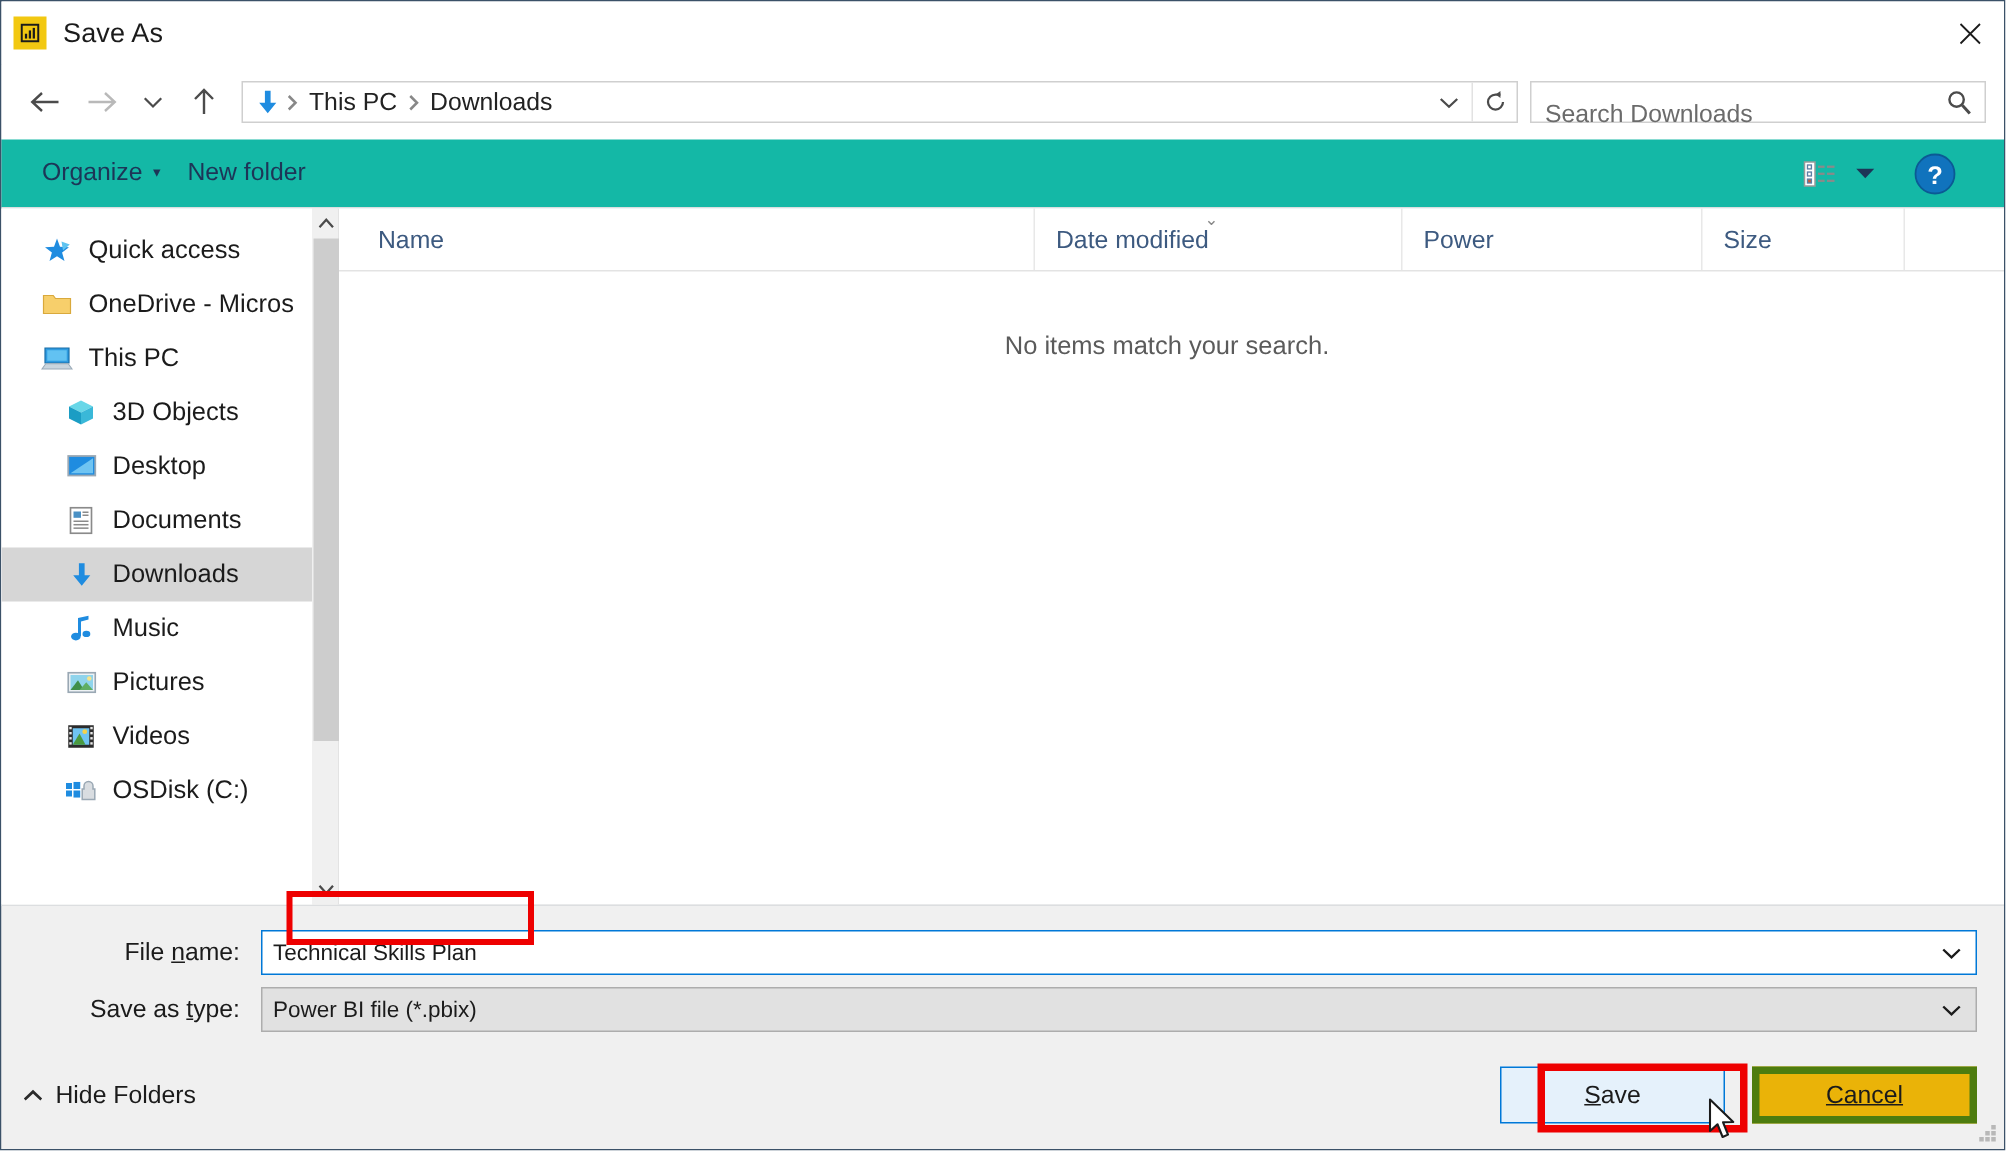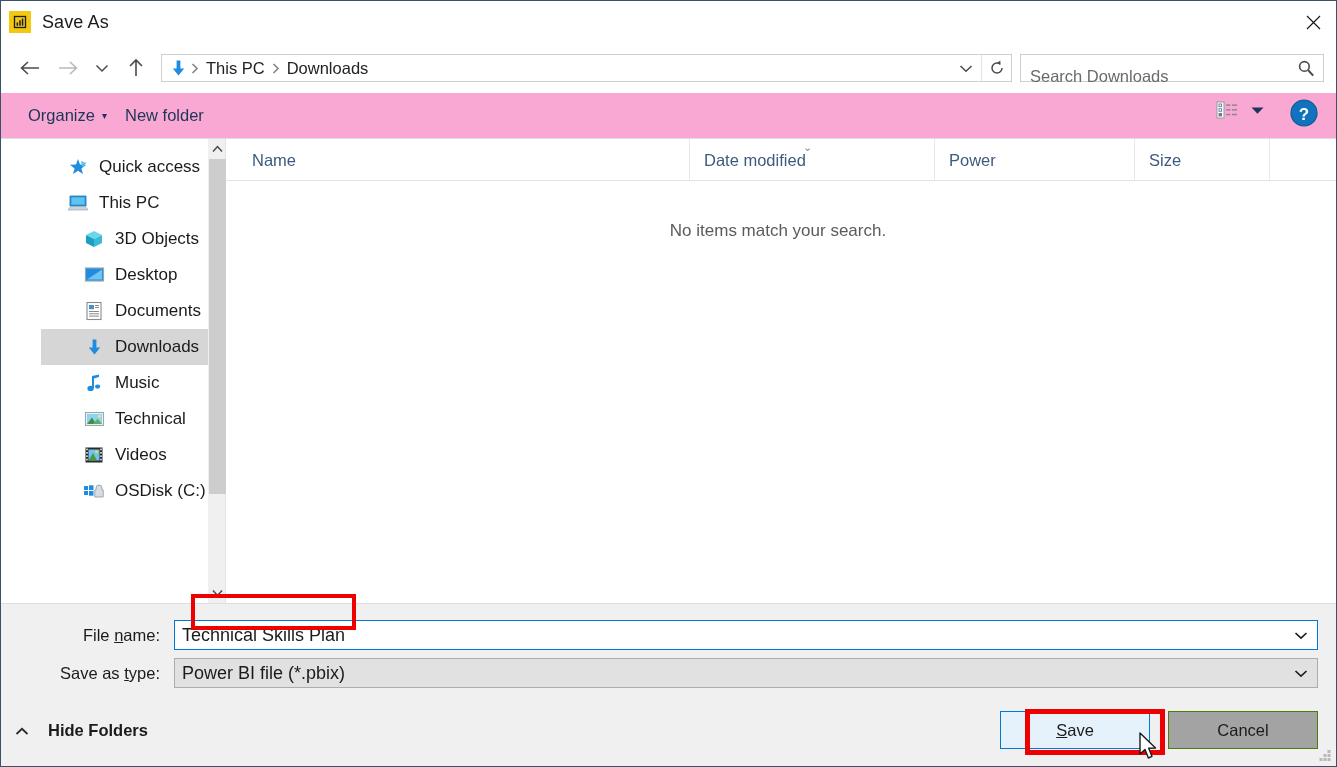--- a/index.html
+++ b/index.html
@@ -97,24 +97,24 @@
   }
   #search-input::placeholder { color: #6b6b6b; opacity: 1; }
   #search-icon-wrap {
     width: 34px; display: flex; align-items: center; justify-content: center;
     flex: none;
   }
 
   
   #toolbar {
     height: 46px; min-height: 46px;
-    background: #f9a8d4;
+    background: #14b8a6;
     border-bottom: 1px solid #dcdee0;
-    display: flex; 
-    padding: 0 10px 0 18px;
+    display: flex; align-items: center;
+    padding: 0 24px 0 18px;
   }
   .cmd {
     font-size: 16.5px; color: #1d3557;
     padding: 5px 9px;
     display: flex; align-items: center; gap: 7px;
     white-space: nowrap;
   }
   #toolbar-spacer { flex: 1 1 auto; }
   .caret-sm { font-size: 10px; color: #1d3557; line-height: 1; }
   #view-btn, #view-caret {
@@ -134,21 +134,20 @@
     background: #fff;
   }
 
   
   #sidebar {
     width: 207px; flex: none;
     background: #ffffff;
     overflow: hidden;
     position: relative;
     padding-top: 10px;
-    padding-left: 40px;
   }
   .nav-item {
     height: 36px; display: flex; align-items: center;
     padding-left: 26px; gap: 10px;
     font-size: 17px; color: #1b1b1b;
     white-space: nowrap;
   }
   .nav-item.indent { padding-left: 42px; }
   .nav-item.selected { background: #d6d6d6; }
   .nav-ico {
@@ -230,21 +229,21 @@
   }
   .form-label u { text-decoration: underline; }
   .combo {
     flex: 1 1 auto; height: 30px;
     display: flex; align-items: center;
     min-width: 0;
   }
   #filename-combo { border: 1px solid #0078d7; background: #fff; }
   #type-combo { border: 1px solid #adadad; background: #e1e1e1; }
   .combo-value {
-    flex: 1 1 auto; font-size: 18px; color: #1b1b1b;
+    flex: 1 1 auto; font-size: 15px; color: #1b1b1b;
     padding-left: 7px; white-space: nowrap; overflow: hidden;
   }
   .combo-arrow {
     width: 32px; flex: none;
     display: flex; align-items: center; justify-content: center;
   }
   
   #filename-highlight {
     position: absolute;
     left: 190px; top: 593px;
@@ -257,32 +256,32 @@
   
   #footer {
     background: #f0f0f0;
     flex: none;
     height: 72px;
     display: flex; align-items: center;
     padding: 0 18px 0 14px;
     position: relative;
   }
   #hide-folders {
-    display: flex; align-items: center; gap: 19px;
-    font-size: 16.5px; color: #1b1b1b; font-weight: bold;
+    display: flex; align-items: center; gap: 8px;
+    font-size: 16.5px; color: #1b1b1b;
   }
   #footer-spacer { flex: 1 1 auto; }
   .dlg-btn {
     width: 150px; height: 38px;
     font-family: "Liberation Sans", sans-serif;
     font-size: 16.5px; color: #1b1b1b;
     display: flex; align-items: center; justify-content: center;
   }
   #save-btn { background: #e5f1fb; border: 1px solid #0078d7; }
-  #cancel-btn { background: #a3a3a3; border: 1px solid #4d7c0f; margin-left: 18px; }
+  #cancel-btn { background: #eab308; border: 5px solid #4d7c0f; margin-left: 18px; text-decoration: underline; }
   .dlg-btn u { text-decoration: underline; }
   #save-highlight {
     position: absolute;
     left: 1024px; top: 708px;
     width: 140px; height: 46px;
     border: 5px solid #ee0000;
     pointer-events: none;
     z-index: 6;
   }
   #cursor {
@@ -425,20 +424,28 @@
       <div class="nav-item">
         <span class="nav-ico">
           <svg width="20" height="20" viewBox="0 0 20 20">
             <path d="M10,2 L12,7.5 L18,7.8 L13.4,11.4 L15,17 L10,13.8 L5,17 L6.6,11.4 L2,7.8 L8,7.5 Z" fill="#1f8ce0"></path>
             <path d="M13,4 L18.5,6 L14,10 Z" fill="#5fc3f0"></path>
           </svg>
         </span>
         <span>Quick access</span>
       </div>
 
+      <div class="nav-item">
+        <span class="nav-ico">
+          <svg width="20" height="18" viewBox="0 0 20 18">
+            <path d="M1,3 L7.5,3 L9,5 L19,5 L19,15 L1,15 Z" fill="#f7cf6b" stroke="#d9a93c" stroke-width=".8"></path>
+          </svg>
+        </span>
+        <span>OneDrive - Micros</span>
+      </div>
 
       <div class="nav-item">
         <span class="nav-ico">
           <svg width="22" height="20" viewBox="0 0 22 20">
             <path d="M3,3 L19,3 L19,13 L3,13 Z" fill="#2f9be0" stroke="#1a6fa8" stroke-width=".8"></path>
             <path d="M4.5,4.5 L17.5,4.5 L17.5,11.5 L4.5,11.5 Z" fill="#62c2f2"></path>
             <path d="M1,17 L21,17 L18.5,13.5 L3.5,13.5 Z" fill="#c9d5de" stroke="#9aaab7" stroke-width=".7"></path>
           </svg>
         </span>
         <span>This PC</span>
@@ -503,21 +510,21 @@
       <div class="nav-item indent">
         <span class="nav-ico">
           <svg width="21" height="18" viewBox="0 0 21 18">
             <rect x="1.5" y="2.5" width="18" height="13" fill="#eef2f5" stroke="#9aa8b4" stroke-width="1.1"></rect>
             <rect x="3" y="4" width="15" height="10" fill="#8fd4ec"></rect>
             <path d="M3,14 L8,7.5 L12,14 Z" fill="#3f8f4a"></path>
             <path d="M9,14 L13.5,8.8 L18,14 Z" fill="#5fae63"></path>
             <circle cx="15.5" cy="6.3" r="1.5" fill="#f6e48b"></circle>
           </svg>
         </span>
-        <span>Technical</span>
+        <span>Pictures</span>
       </div>
 
       <div class="nav-item indent">
         <span class="nav-ico">
           <svg width="20" height="18" viewBox="0 0 20 18">
             <rect x="1.5" y="1.5" width="17" height="15" fill="#2b2b2b"></rect>
             <rect x="4.5" y="3.5" width="11" height="11" fill="#6fc4f2"></rect>
             <path d="M4.5,14.5 L9,7 L13,14.5 Z" fill="#4a9a3f"></path>
             <circle cx="12.5" cy="5.8" r="1.6" fill="#f5d24a"></circle>
             <g fill="#eaeaea">

